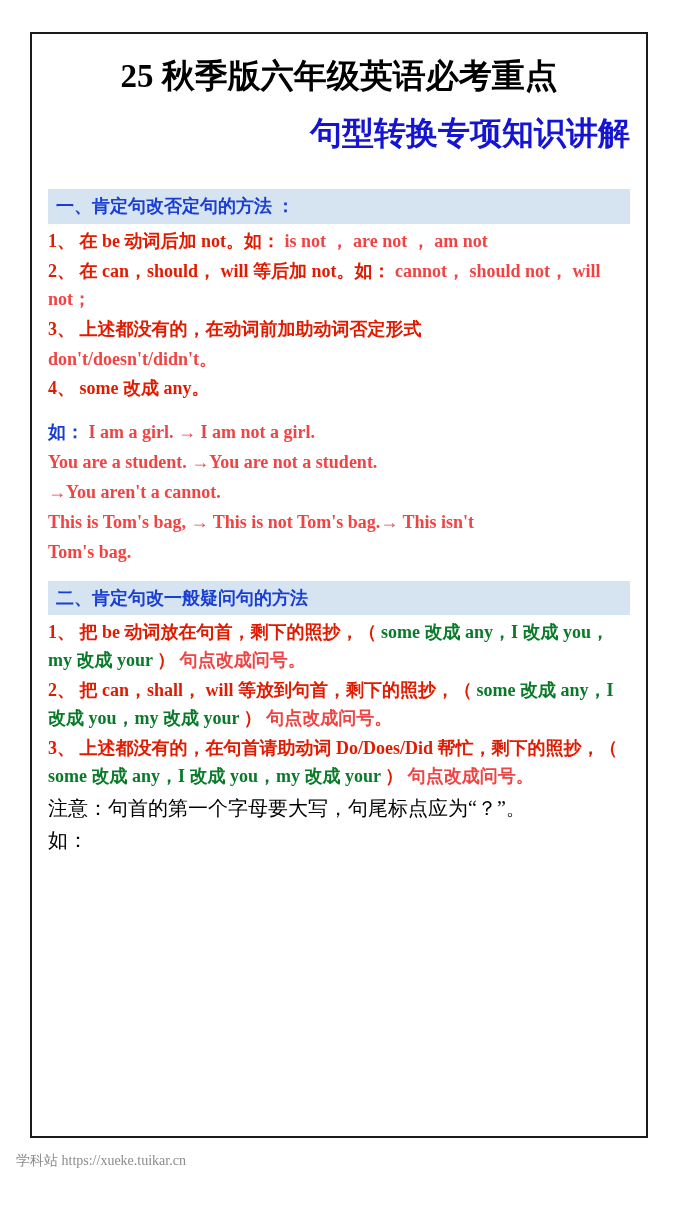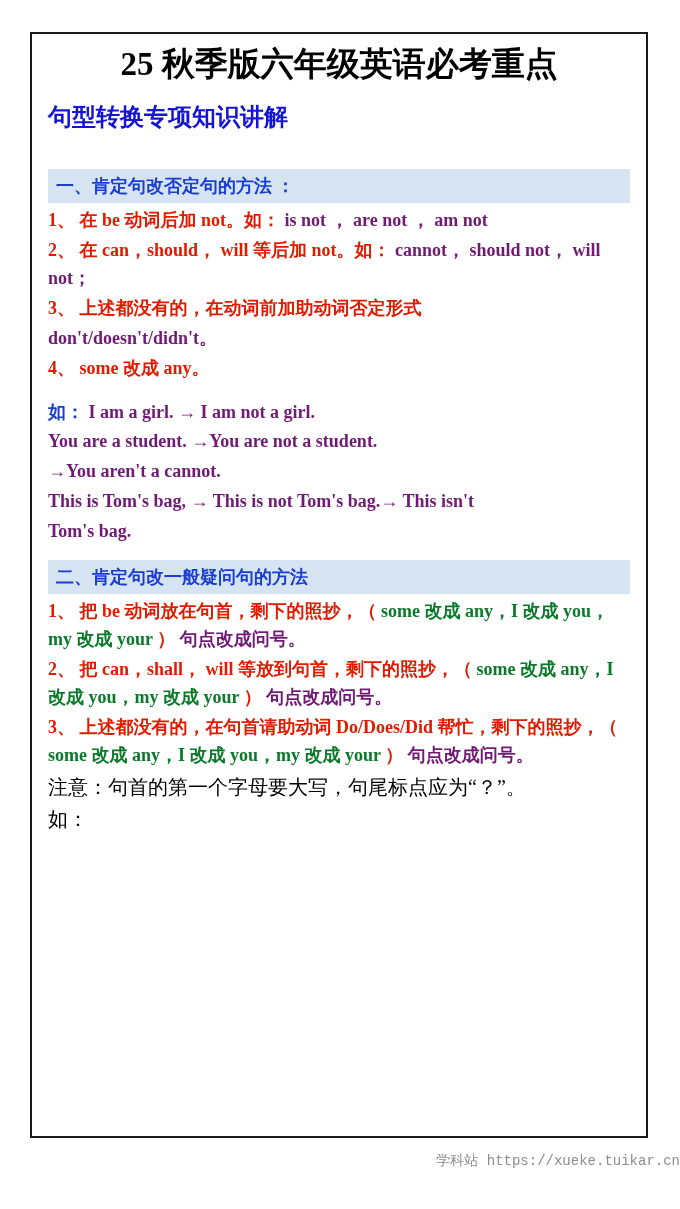--- a/index.html
+++ b/index.html
@@ -15,35 +15,35 @@
     overflow: hidden;
   }
   .page {
     position: absolute;
     left: 30px;
     top: 32px;
     width: 618px;
     height: 1106px;
     border: 2px solid #1a1a1a;
     box-sizing: border-box;
-    padding: 2px 16px 0 16px;
+    padding: 14px 16px 0 16px;
   }
   .title-main {
     text-align: center;
     font-size: 33px;
     font-weight: bold;
     color: #000000;
     letter-spacing: 0px;
     margin-top: 10px;
     line-height: 1.1;
     font-family: "Liberation Serif", serif;
   }
   .title-sub {
-    text-align: left;
-    font-size: 24px;
+    text-align: right;
+    font-size: 32px;
     font-weight: bold;
     color: #1414d2;
     margin-top: 22px;
     line-height: 1.1;
     font-family: Liberation Sans, sans-serif;
   }
   .section-head {
     background: #d6e3f0;
     color: #1a3fd0;
     font-weight: bold;
@@ -56,41 +56,41 @@
   }
   .line {
     font-size: 18px;
     line-height: 1.55;
     font-weight: bold;
     margin: 2px 0;
     font-family: "Liberation Serif", serif;
     color: #000000;
   }
   .red { color: #e01b00; }
-  .black { color: #701a75; }
+  .black { color: #ef4444; }
   .green { color: #0a7a2a; }
   .blue { color: #1a3fd0; }
   .note {
     font-size: 20px;
     line-height: 1.5;
     margin: 2px 0;
     font-weight: normal;
     color: #000000;
     font-family: "Liberation Serif", serif;
   }
   .tight { margin-top: 16px; font-family: Liberation Serif, serif; }
   .watermark {
     position: absolute;
     left: 16px;
     right: 0;
     top: 1152px;
-    text-align: right;
+    text-align: left;
     color: #8c8c8c;
     font-size: 14px;
-    font-family: Liberation Mono, monospace;
+    font-family: Liberation Serif, serif;
   }
   .sec2 { margin-top: 14px; }
 </style>
 </head>
 <body>
 
 <div class="page">
 
   <div class="title-main">25 秋季版六年级英语必考重点</div>
   <div class="title-sub">句型转换专项知识讲解</div>

